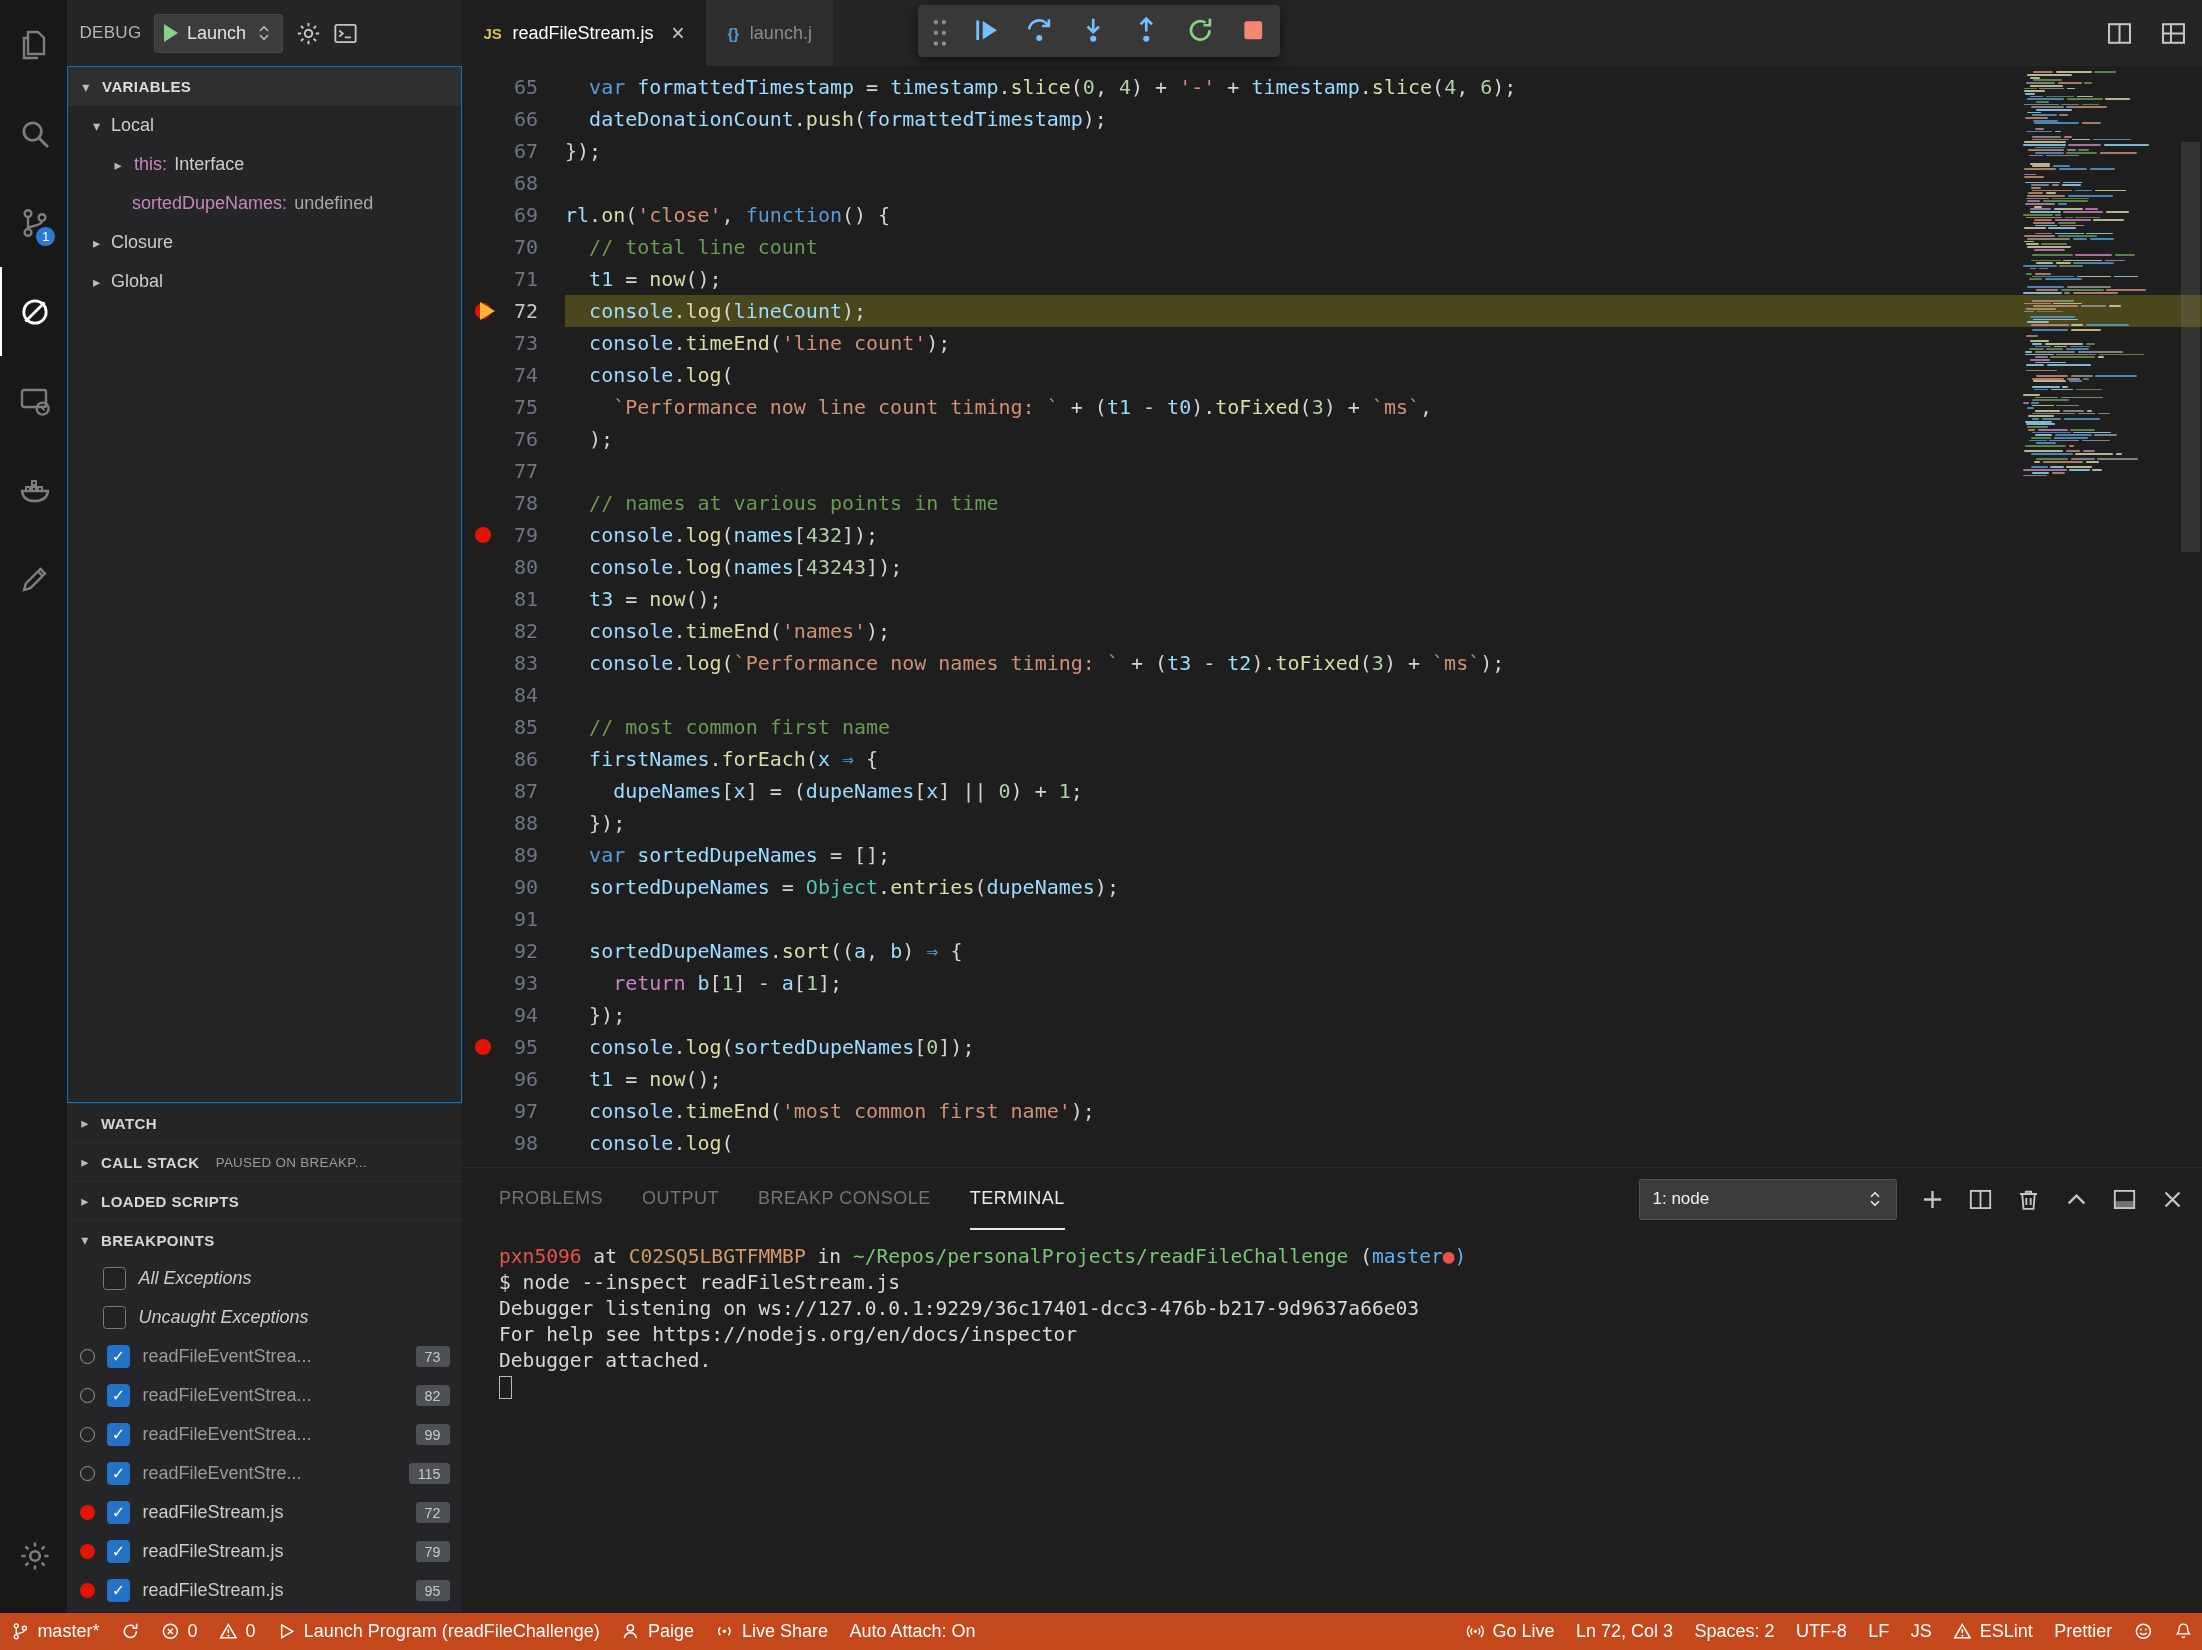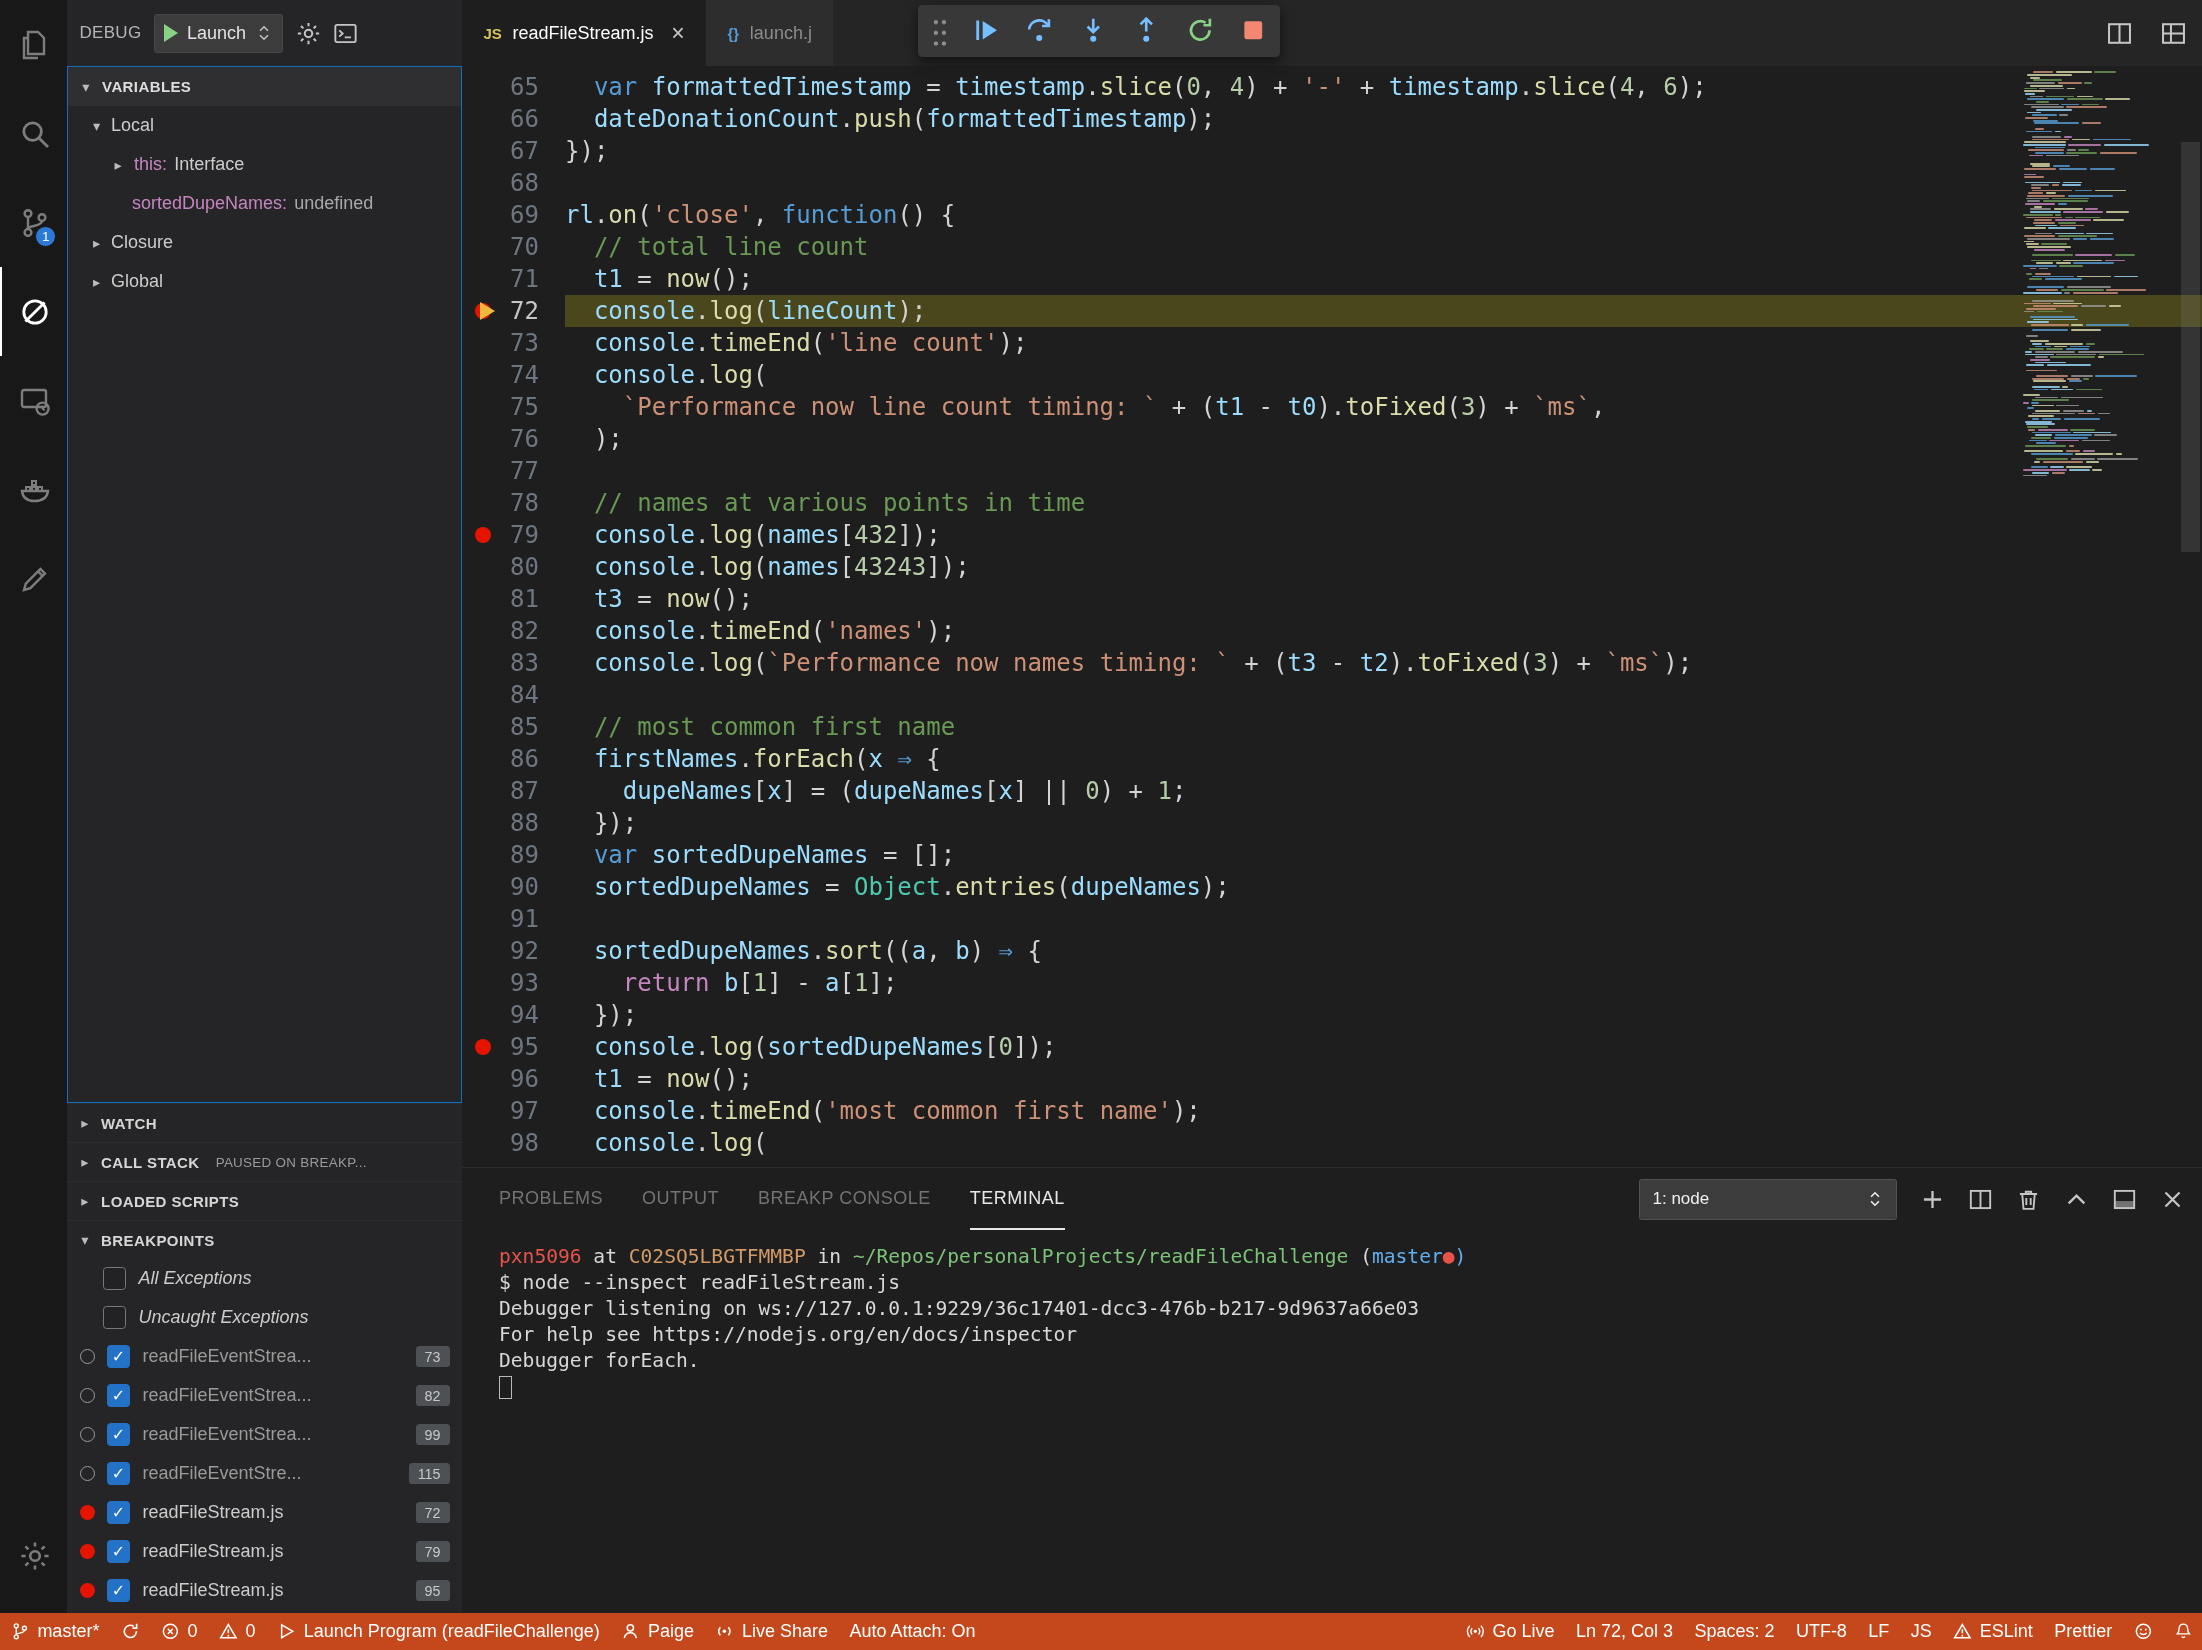--- a/index.html
+++ b/index.html
@@ -67,21 +67,21 @@
   .dbg-ic svg { width:28.5px; height:28.5px; }
   .dbg-ic.blue { color:#75BEFF; }
   .dbg-ic.green { color:#89D185; }
   .dbg-ic.red { color:#F48771; }
   #tabbar-actions { position:absolute; right:16px; top:0; height:100%; display:flex; align-items:center; gap:27px; color:#C5C5C5; }
   #tabbar-actions svg { width:27px; height:27px; cursor:pointer; }
 
   
   #editor-wrap { flex:1; position:relative; min-height:0; overflow:hidden; font-family:"DejaVu Sans Mono","Liberation Mono",monospace; }
   #code-lines { position:absolute; inset:0; padding-top:4.5px; }
-  .code-line { display:flex; height:32px; line-height:32px; font-size:24px;justify-content:space-between; }
+  .code-line { display:flex; height:32px; line-height:32px; font-size:20px;justify-content:space-between; }
   .gutter { width:48px; flex:none; position:relative; }
   .bp-dot { position:absolute; left:12.5px; top:50%; transform:translateY(-50%); width:16px; height:16px; border-radius:50%; background:#E51400; }
   .exec-arrow { position:absolute; left:18px; top:50%; transform:translateY(-50%); width:0; height:0; border-top:9px solid transparent; border-bottom:9px solid transparent; border-left:15px solid #EFB93E; }
   .lnum { width:55px; flex:none; text-align:right; padding-right:27px; color:#6E7681; }
   .code-line.current .lnum { color:#C6C6C6; }
   .ltext { flex:1; white-space:pre; color:#D4D4D4; }
   .tk-kw { color:#569CD6; } .tk-var { color:#9CDCFE; } .tk-fn { color:#DCDCAA; }
   .tk-str { color:#CE9178; } .tk-num { color:#B5CEA8; } .tk-cmt { color:#6A9955; }
   .tk-pl { color:#D4D4D4; } .tk-cls { color:#4EC9B0; } .tk-ctl { color:#C586C0; }
 
@@ -865,21 +865,21 @@
                 </svg>
               </span>
           </div>
         </div>
         <div id="terminal">
           <div id="terminal-lines">
               <div class="tline"><span class="t-user">pxn5096</span><span class="t-def"> at </span><span class="t-host">C02SQ5LBGTFMMBP</span><span class="t-def"> in </span><span class="t-path">~/Repos/personalProjects/readFileChallenge</span><span class="t-def"> (</span><span class="t-branch">master</span><span class="t-dot">●</span><span class="t-branch">)</span></div>
               <div class="tline"><span class="t-def">$ node --inspect readFileStream.js</span></div>
               <div class="tline"><span class="t-def">Debugger listening on ws://127.0.0.1:9229/36c17401-dcc3-476b-b217-9d9637a66e03</span></div>
               <div class="tline"><span class="t-def">For help see https://nodejs.org/en/docs/inspector</span></div>
-              <div class="tline"><span class="t-def">Debugger forEach.</span></div>
+              <div class="tline"><span class="t-def">Debugger attached.</span></div>
               <div class="tline"><span class="cursor"></span></div>
             </div>
         </div>
       </div>
     </div>
   </div>
 
   <footer id="status-bar" style="background: rgb(197, 72, 28);">
     <div id="sb-left" class="sb-group">
         <div class="sb-item">

